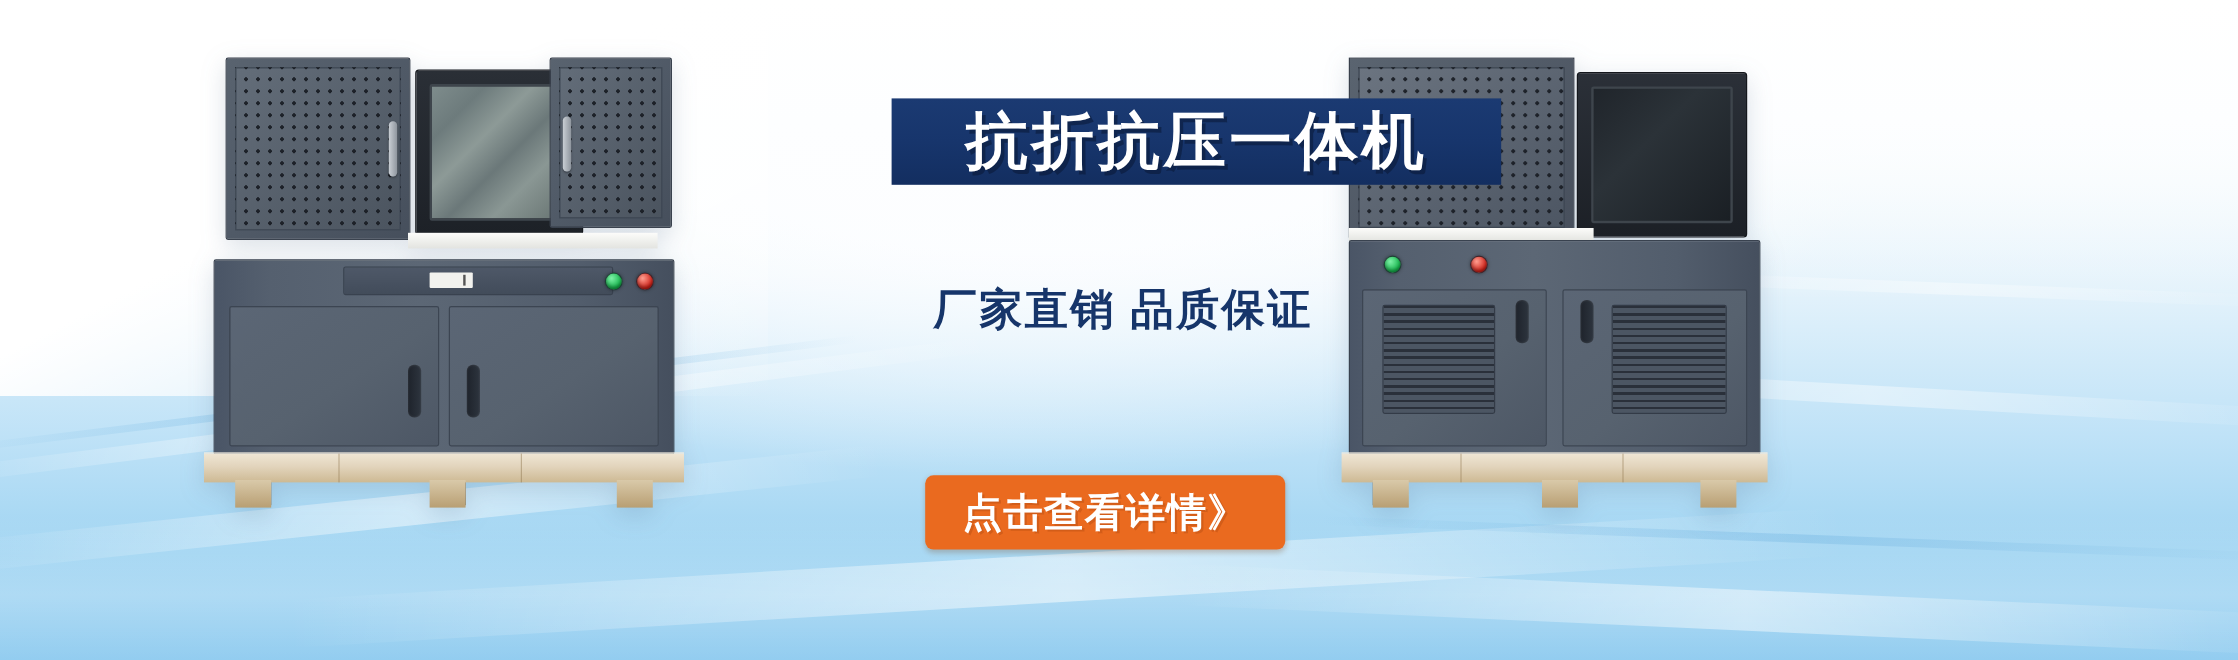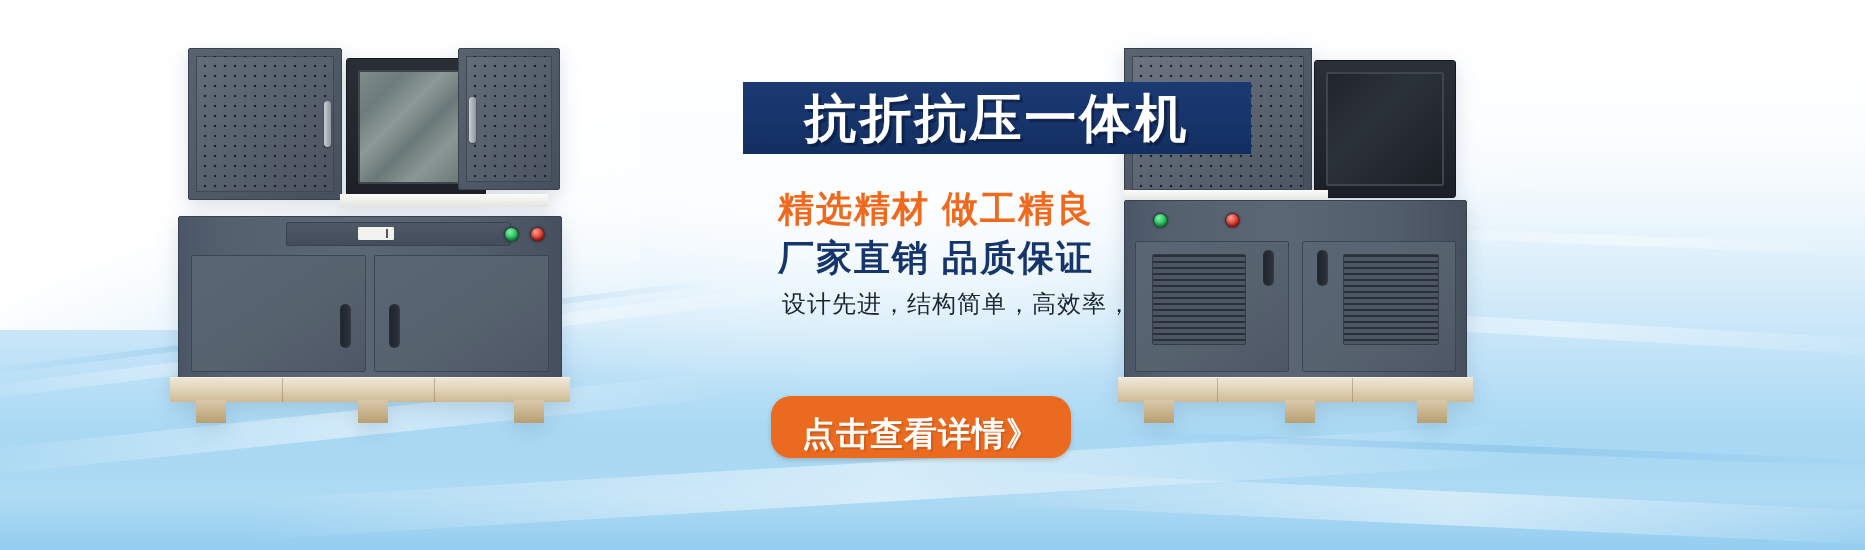--- a/index.html
+++ b/index.html
@@ -254,23 +254,23 @@
     white-space: nowrap;
   }
   .desc.l1 { top: 288px; }
   .desc.l2 { top: 333px; }
 
   .cta {
     position: absolute;
     left: 771px; top: 396px;
     width: 300px; height: 62px;
     background: #ea6a1f;
-    border-radius: 20px;
+    border-radius: 7px;
     border: none;
-    display: flex; align-items: flex-end; justify-content: center;
+    display: flex; align-items: center; justify-content: center;
     cursor: pointer;
     box-shadow: 0 2px 4px rgba(120,60,15,0.25);
   }
   .cta-label {
     color: #ffffff;
     font-size: 33px;
     font-weight: bold;
     letter-spacing: 1px;
     white-space: nowrap;
     text-shadow: 2px 2px 0 rgba(170,70,15,0.35);
@@ -378,21 +378,19 @@
       <div class="pallet-leg l1"></div>
       <div class="pallet-leg l2"></div>
       <div class="pallet-leg l3"></div>
     </div>
   </div>
 
   <div class="title-bar">
     <span class="title-text">抗折抗压一体机</span>
   </div>
 
-  <div class="sub-orange">精选精材 做工精良</div>
   <div class="sub-blue">厂家直销  品质保证</div>
-  <div class="desc l1">设计先进，结构简单，高效率，</div>
 
   <button class="cta">
     <span class="cta-label">点击查看详情》</span>
   </button>
 
 </div>
 
 </body></html>

